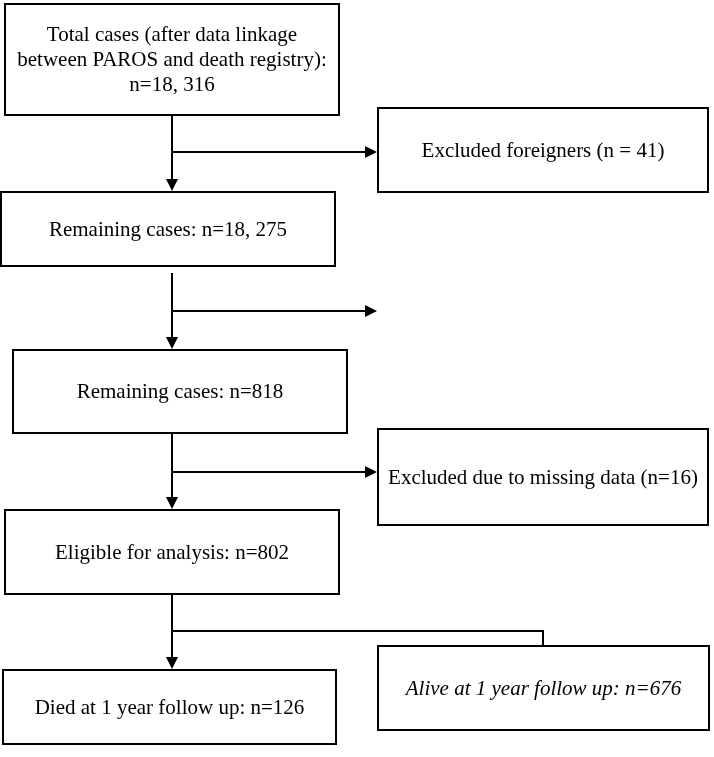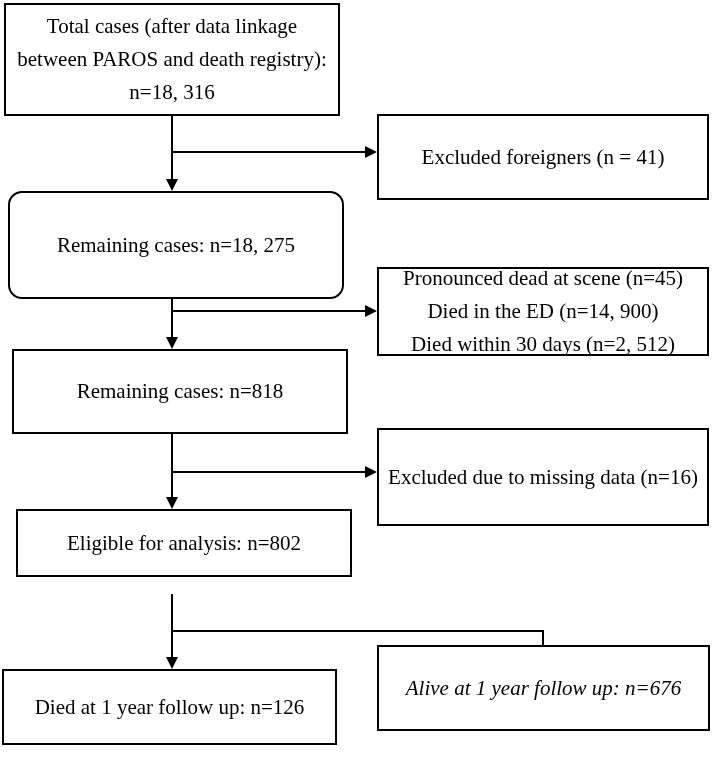--- a/index.html
+++ b/index.html
@@ -36,32 +36,32 @@
   }
   .box {
     position: absolute;
     border: 2px solid var(--line);
     background: var(--box-fill);
     display: flex;
     align-items: center;
     justify-content: center;
     text-align: center;
     font-size: 21px;
-    line-height: 33px;
+    line-height: 25px;
     padding: 2px 0;
   }
   .box span { white-space: pre-line; }
   
   .b-total      { left: 4px;   top: 3px;   width: 336px; height: 113px; }
-  .b-remain1    { left: 8px;   top: 191px; width: 336px; height: 108px; border-radius: 14px;  }
+  .b-remain1    { left: 0;   top: 191px; width: 336px; height: 76px;  }
   .b-remain2    { left: 12px;   top: 349px; width: 336px; height: 85px;  }
-  .b-eligible   { left: 16px;   top: 509px; width: 336px; height: 68px;  }
+  .b-eligible   { left: 4px;   top: 509px; width: 336px; height: 86px;  }
   .b-died       { left: 2px;   top: 669px; width: 335px; height: 76px;  }
   
-  .b-foreigners { left: 377px; top: 114px; width: 332px; height: 86px;  }
+  .b-foreigners { left: 377px; top: 107px; width: 332px; height: 86px;  }
   .b-deaths     { left: 377px; top: 267px; width: 332px; height: 89px;  }
   .b-missing    { left: 377px; top: 428px; width: 332px; height: 98px;  }
   .b-alive      { left: 377px; top: 645px; width: 333px; height: 86px; font-style: italic;  }
 </style>
 </head>
 <body>
 
 <div class="page">
 
   <svg class="connectors" viewBox="0 0 714 757" xmlns="http://www.w3.org/2000/svg">
@@ -115,25 +115,20 @@
   </div>
 
   <div class="box b-foreigners">
     <span>Excluded foreigners (n = 41)</span>
   </div>
 
   <div class="box b-remain1">
     <span>Remaining cases: n=18, 275</span>
   </div>
 
-  <div class="box b-deaths">
-    <span>Pronounced dead at scene (n=45)
-Died in the ED (n=14, 900)
-Died within 30 days (n=2, 512)</span>
-  </div>
 
   <div class="box b-remain2">
     <span>Remaining cases: n=818</span>
   </div>
 
   <div class="box b-missing">
     <span>Excluded due to missing data (n=16)</span>
   </div>
 
   <div class="box b-eligible">

